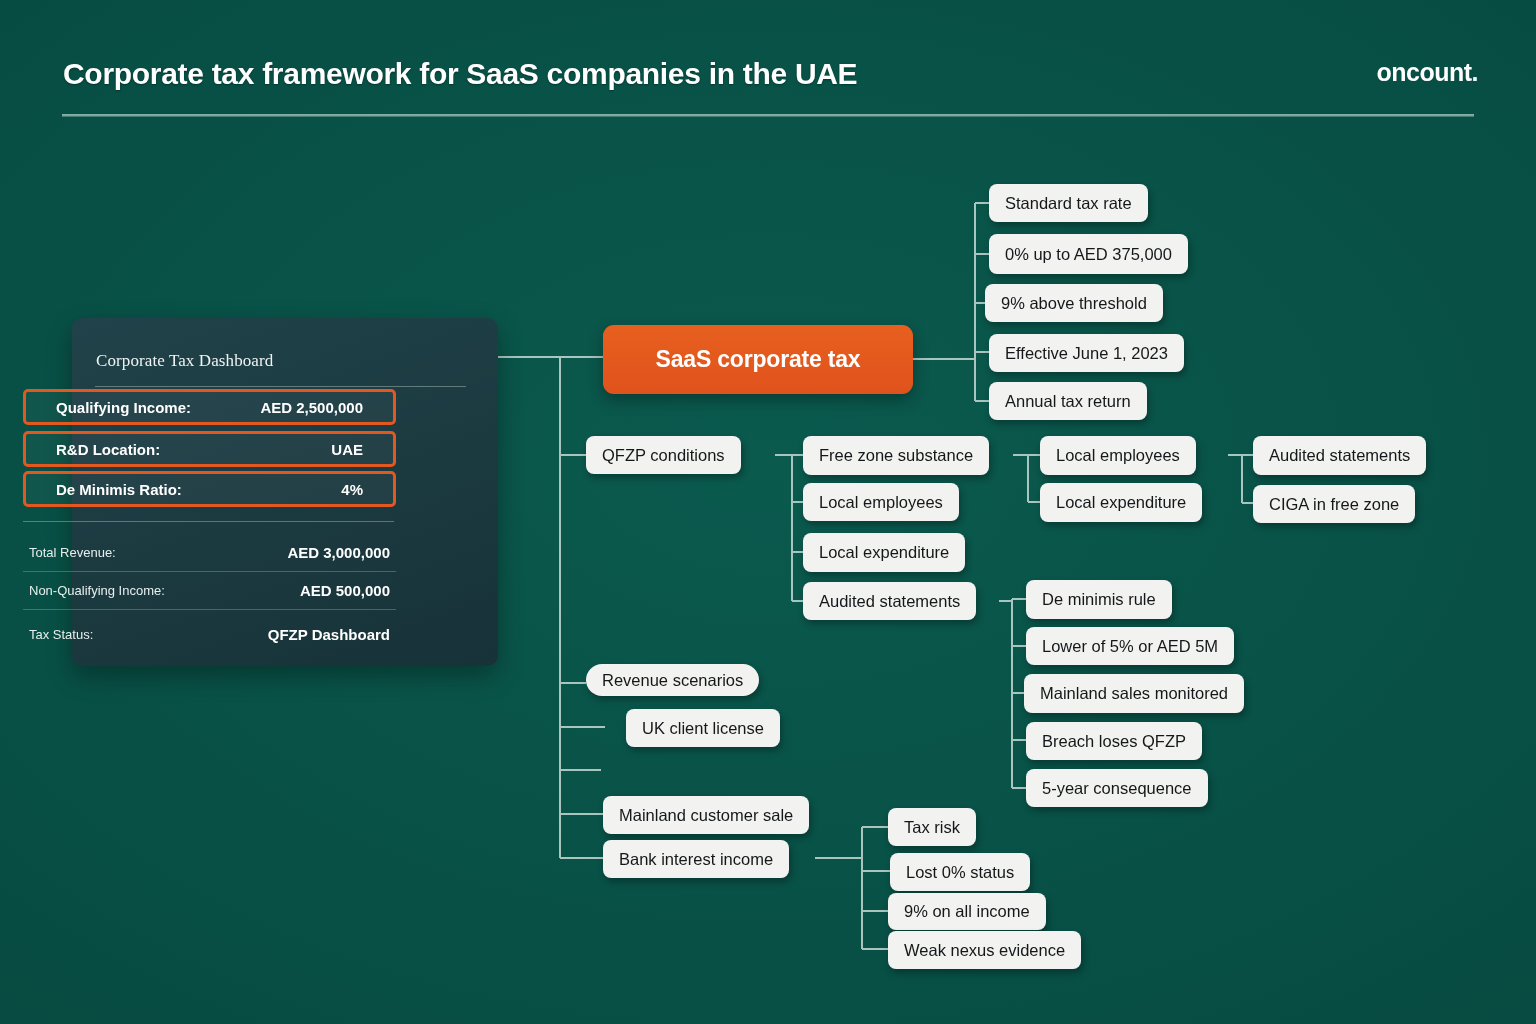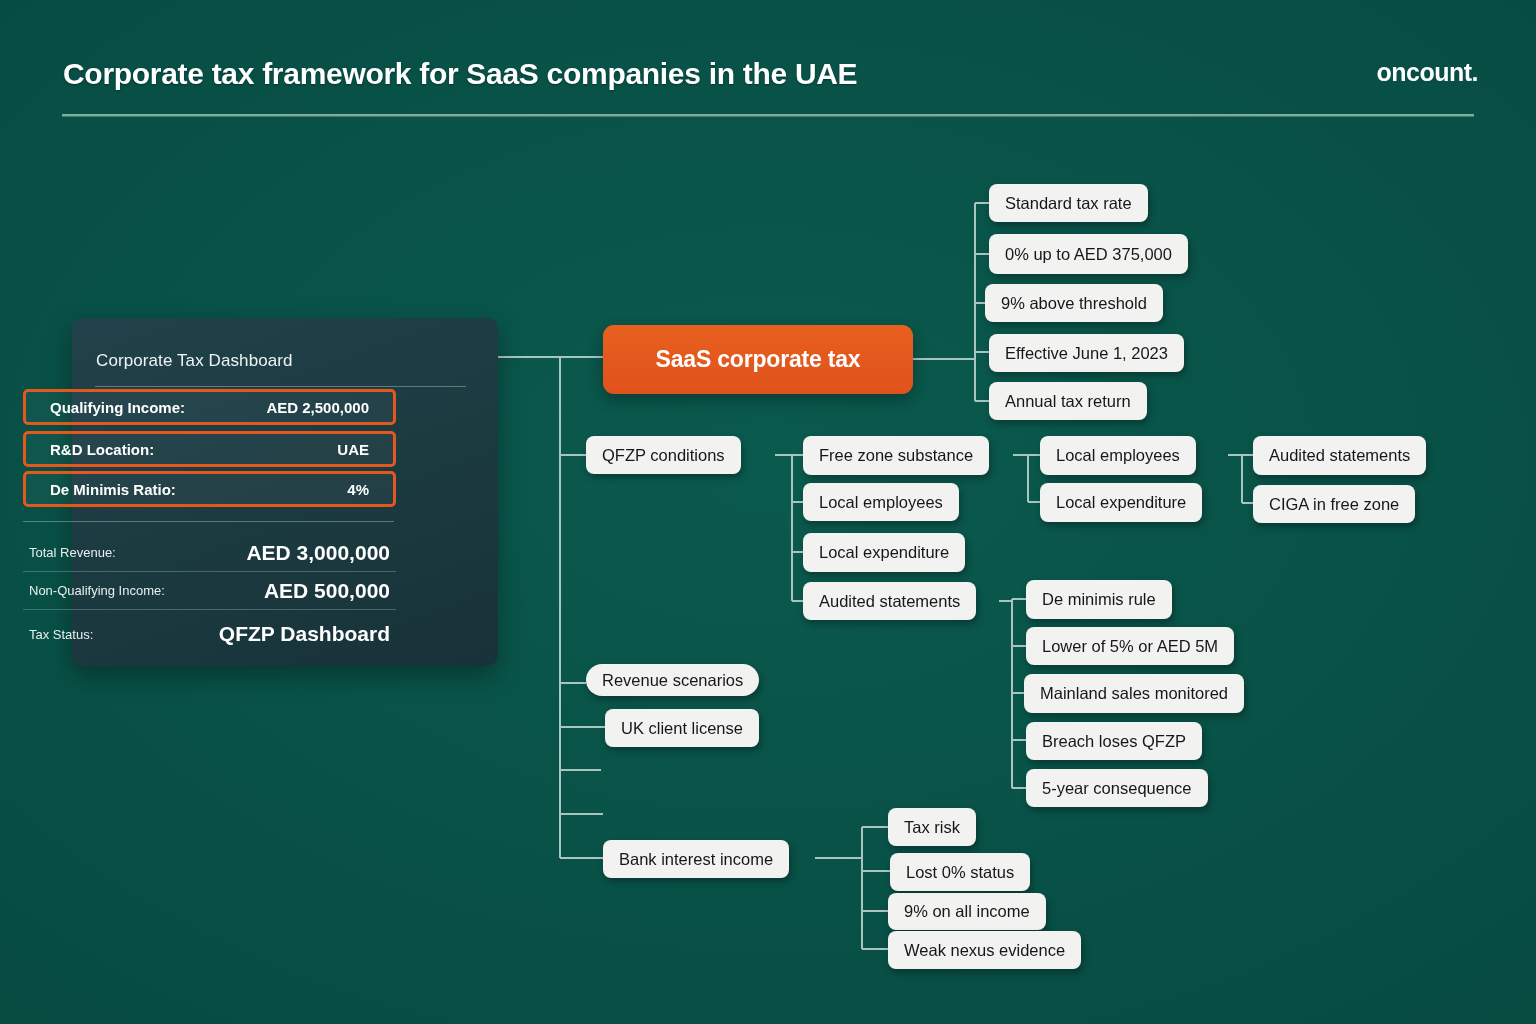--- a/index.html
+++ b/index.html
@@ -37,49 +37,49 @@
 
   
   #dashboard-card {
     position:absolute; left:72px; top:318px; width:426px; height:348px;
     background:linear-gradient(160deg,#21424a 0%, #1b3a40 55%, #173238 100%);
     border-radius:10px;
     box-shadow:0 10px 26px rgba(0,0,0,.33);
   }
   #dashboard-title {
     position:absolute; left:24px; top:33px;
-    font-size:17px; color:#f0f3f3; letter-spacing:.1px;
+    font-size:17px; color:#f0f3f3; letter-spacing:.1px;font-family:Liberation Serif, serif;
   }
   #dashboard-title-rule {
     position:absolute; left:23px; top:68px; width:371px; height:1px;
     background:rgba(190,210,208,.42);
   }
   .kpi-row {
     position:absolute; left:23px; width:373px; height:36px;
     border:3px solid #e2581f; border-radius:5px;
     background:rgba(255,255,255,.035);
     display:flex; align-items:center; justify-content:space-between;
-    padding:0 24px;
+    padding:0 30px;
   }
   .kpi-row .k-label { font-size:15px; font-weight:bold; color:#ffffff; }
   .kpi-row .k-value { font-size:15px; font-weight:bold; color:#ffffff; }
   #kpi-0 { top:389px; }
   #kpi-1 { top:431px; }
   #kpi-2 { top:471px; }
   #kpi-divider {
     position:absolute; left:23px; top:521px; width:371px; height:1px;
     background:rgba(190,210,208,.40);
   }
   .stat-row {
     position:absolute; left:23px; width:373px; height:38px;
     display:flex; align-items:center; justify-content:space-between;
     padding:0 6px;
   }
   .stat-row .s-label { font-size:13px; color:#e8eeee; }
-  .stat-row .s-value { font-size:21px; font-weight:bold; color:#ffffff; }
+  .stat-row .s-value { font-size:15px; font-weight:bold; color:#ffffff; }
   .stat-row.bordered { border-bottom:1px solid rgba(190,210,208,.30); }
   #stat-0 { top:534px; }
   #stat-1 { top:572px; }
   #stat-2 { top:615px; }
 
   
   #connectors { position:absolute; left:0; top:0; width:1536px; height:1024px; }
 
   
   .node {
@@ -227,21 +227,22 @@
   <div class="node" style="left:1253px; top:436px; height:39px;">Audited statements</div>
   <div class="node" style="left:1253px; top:485px; height:38px;">CIGA in free zone</div>
 
   <div class="node" style="left:1026px; top:580px; height:39px;">De minimis rule</div>
   <div class="node" style="left:1026px; top:627px; height:38px;">Lower of 5% or AED 5M</div>
   <div class="node" style="left:1024px; top:674px; height:39px;">Mainland sales monitored</div>
   <div class="node" style="left:1026px; top:722px; height:38px;">Breach loses QFZP</div>
   <div class="node" style="left:1026px; top:769px; height:38px;">5-year consequence</div>
 
   <div class="node" style="left:586px; top:664px; height:32px;border-radius:16px;">Revenue scenarios</div>
-  <div class="node" style="left:605px; top:709px; height:38px;">UK client license</div>
+  <div class="node" style="left:626px; top:709px; height:38px;">UK client license</div>
+  <div class="node" style="left:603px; top:796px; height:38px;">Mainland customer sale</div>
   <div class="node" style="left:603px; top:840px; height:38px;">Bank interest income</div>
 
   <div class="node" style="left:888px; top:808px; height:38px;">Tax risk</div>
   <div class="node" style="left:890px; top:853px; height:38px;">Lost 0% status</div>
   <div class="node" style="left:888px; top:893px; height:37px;">9% on all income</div>
   <div class="node" style="left:888px; top:931px; height:38px;">Weak nexus evidence</div>
 
 </div>
 
 </body></html>

